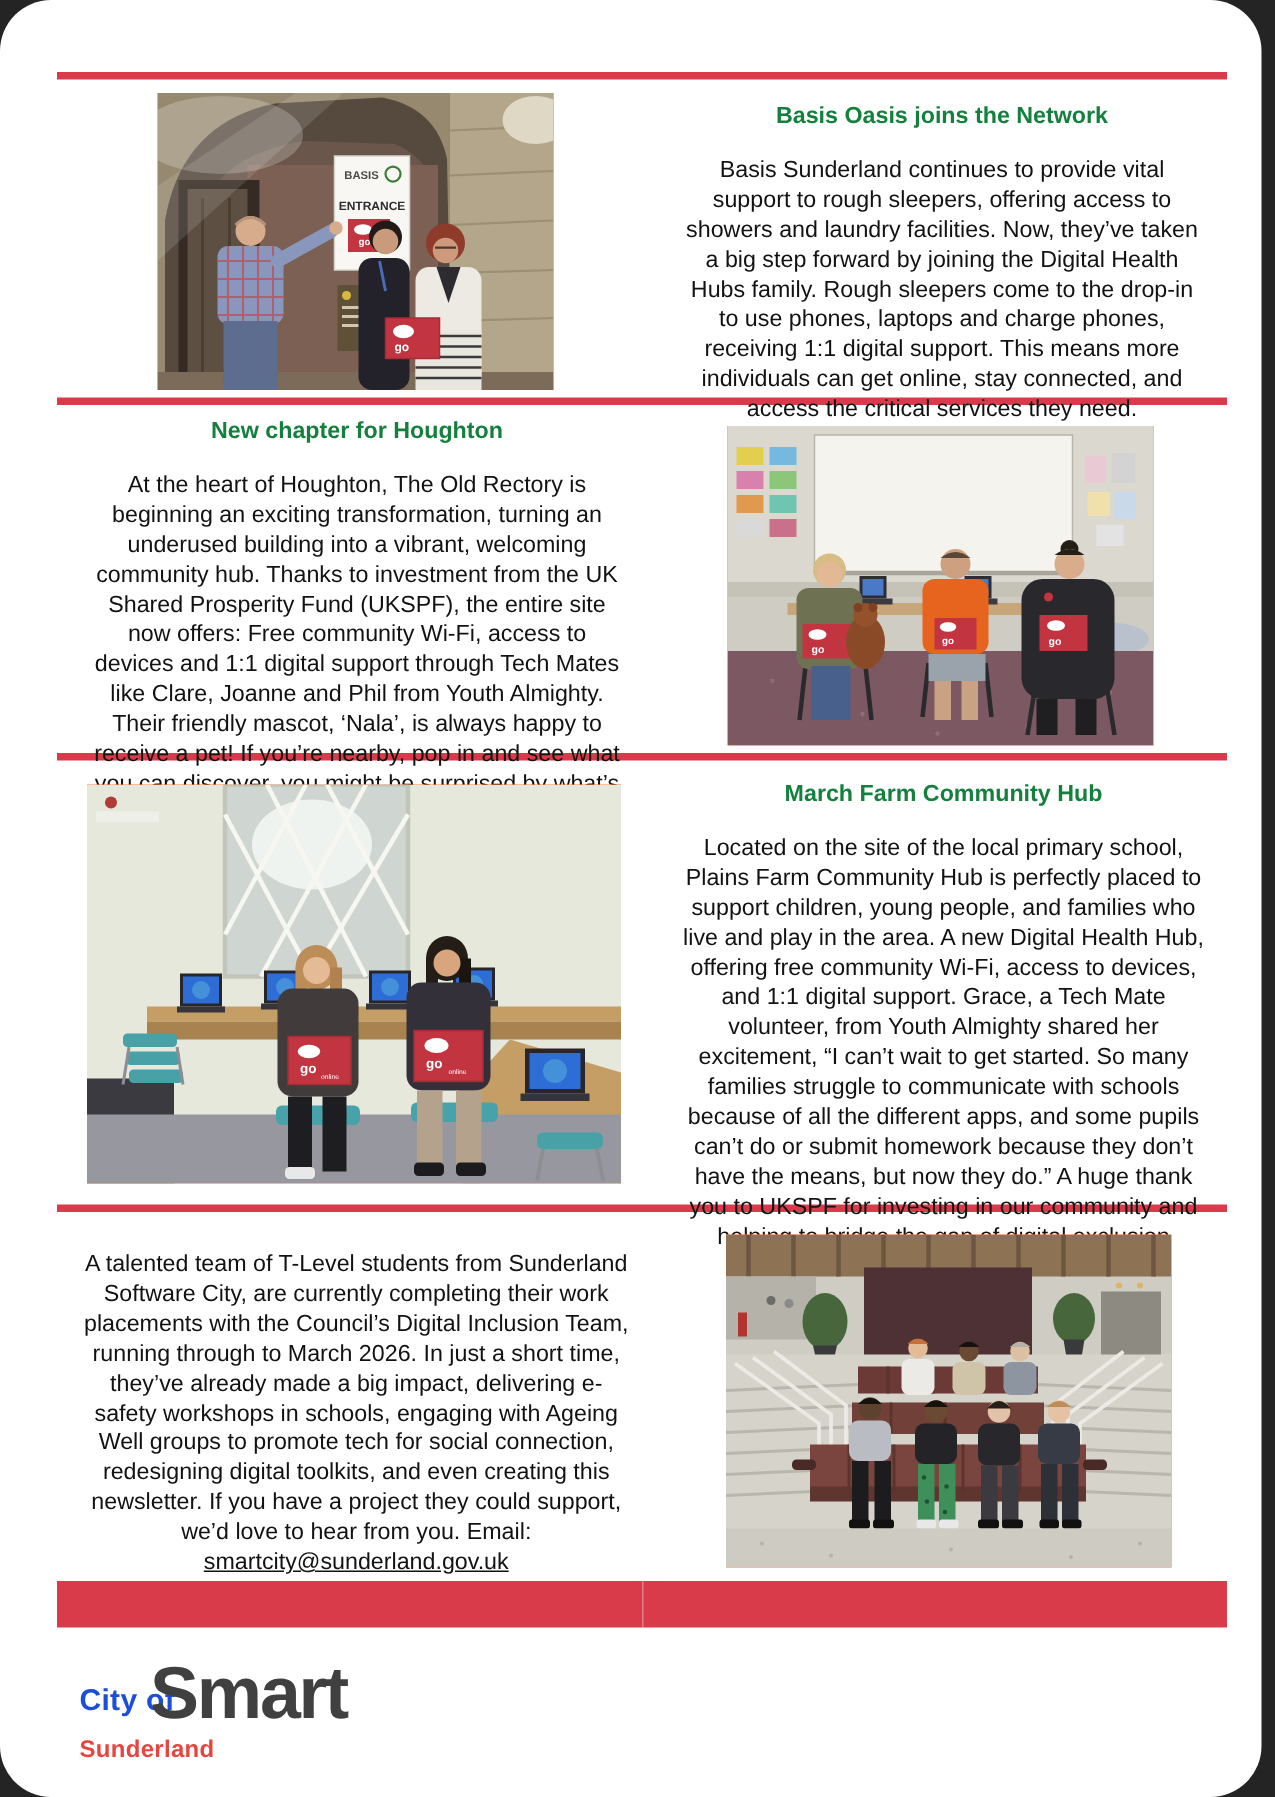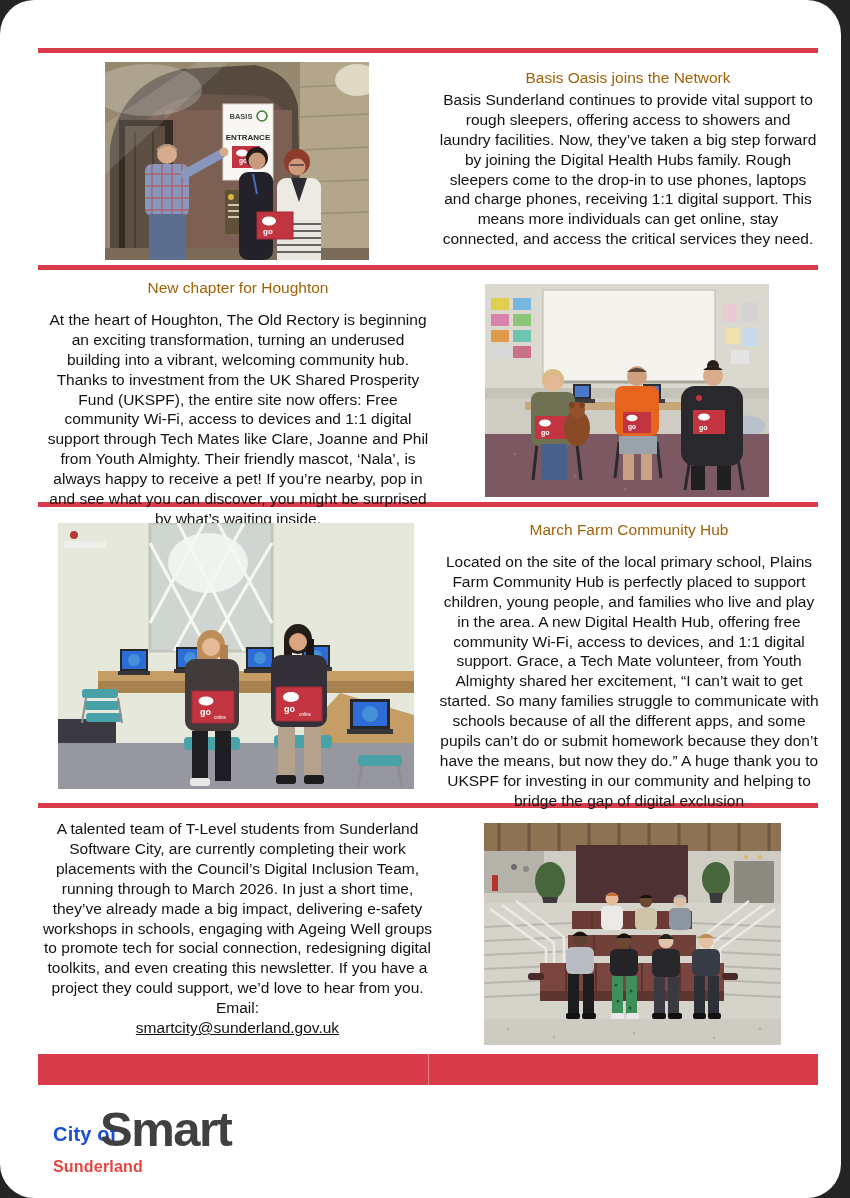--- a/index.html
+++ b/index.html
@@ -19,24 +19,24 @@
   .bar-thick{
     position:absolute;left:38px;width:780px;height:31px;background:#d93b4a;
   }
   .bar-thick .seam{position:absolute;left:50%;top:0;width:1px;height:100%;background:rgba(255,255,255,.35)}
   .text-cell{
     position:absolute;text-align:center;color:#121212;
     font-size:15.5px;line-height:19.9px;letter-spacing:0;
   }
   .text-cell h2{
     margin:0 0 12px 0;font-size:15.5px;line-height:19.9px;
-    font-weight:normal;color:#a16207;
+    font-weight:bold;color:#15803d;
   }
   .text-cell.tight h2{margin-bottom:0}
-  .text-cell p{margin:2px}
+  .text-cell p{margin:16px}
   .email-link{color:#121212;text-decoration:underline;cursor:pointer}
   .photo{position:absolute;overflow:hidden;background:#f97316}
   .photo svg{display:block;width:100%;height:100%}
   .logo-cityof{
     position:absolute;left:53px;top:1127px;
     color:#1d4ed8;font-weight:bold;font-size:20px;line-height:15px;letter-spacing:.2px;
   }
   .logo-sunderland{
     position:absolute;left:53px;top:1146px;
     color:#e64540;font-weight:bold;font-size:16px;line-height:17px;letter-spacing:.2px;margin-top:12px;

